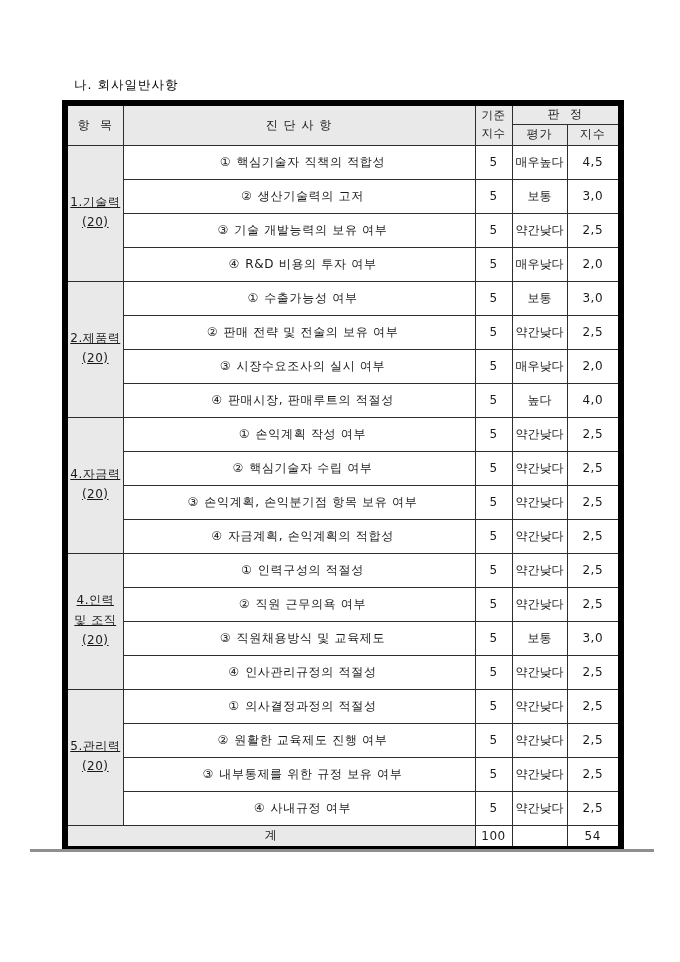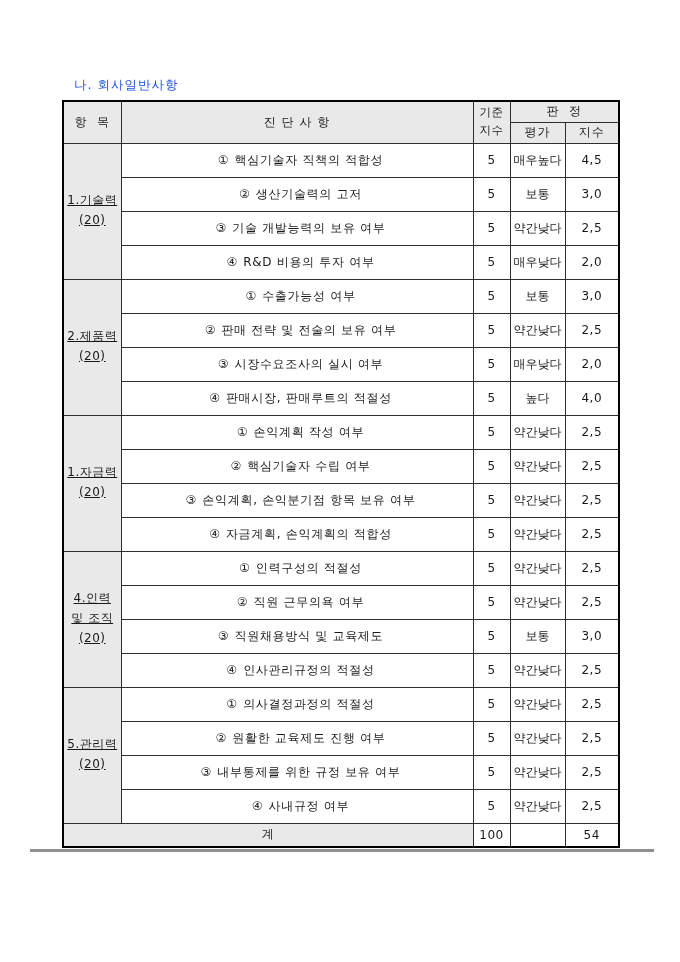--- a/index.html
+++ b/index.html
@@ -12,31 +12,31 @@
     font-family: "DejaVu Sans", "Liberation Sans", sans-serif;
     color: #1a1a1a;
     overflow: hidden;
   }
   .doc-title {
     position: absolute;
     left: 74px;
     top: 77px;
     font-size: 12.5px;
     letter-spacing: 1px;
-    color: #1d4ed8;
+    color: #000000;
     white-space: pre;
   }
   table.diag-table {
     position: absolute;
     left: 62px;
     top: 100px;
     width: 556px;
     border-collapse: collapse;
     table-layout: fixed;
-    border: 2px solid #000000;
+    border: 6px solid #000000;
   }
   .diag-table th, .diag-table td {
     border: 1px solid #2e2e2e;
     font-size: 12px;
     font-weight: 400;
     text-align: center;
     vertical-align: middle;
     padding: 0;
     overflow: hidden;
   }
@@ -154,21 +154,21 @@
           <td class="eval-cell">매우낮다</td>
           <td class="score-cell">2,0</td>
         </tr>
         <tr>
           <td class="item-cell"><span class="num">④</span><span>판매시장, 판매루트의 적절성</span></td>
           <td class="base-cell">5</td>
           <td class="eval-cell">높다</td>
           <td class="score-cell">4,0</td>
         </tr>
         <tr>
-          <td rowspan="4" class="group-cell"><div>1.자금력</div><div>(20)</div></td>
+          <td rowspan="4" class="group-cell"><div>4.자금력</div><div>(20)</div></td>
           <td class="item-cell"><span class="num">①</span><span>손익계획 작성 여부</span></td>
           <td class="base-cell">5</td>
           <td class="eval-cell">약간낮다</td>
           <td class="score-cell">2,5</td>
         </tr>
         <tr>
           <td class="item-cell"><span class="num">②</span><span>핵심기술자 수립 여부</span></td>
           <td class="base-cell">5</td>
           <td class="eval-cell">약간낮다</td>
           <td class="score-cell">2,5</td>

